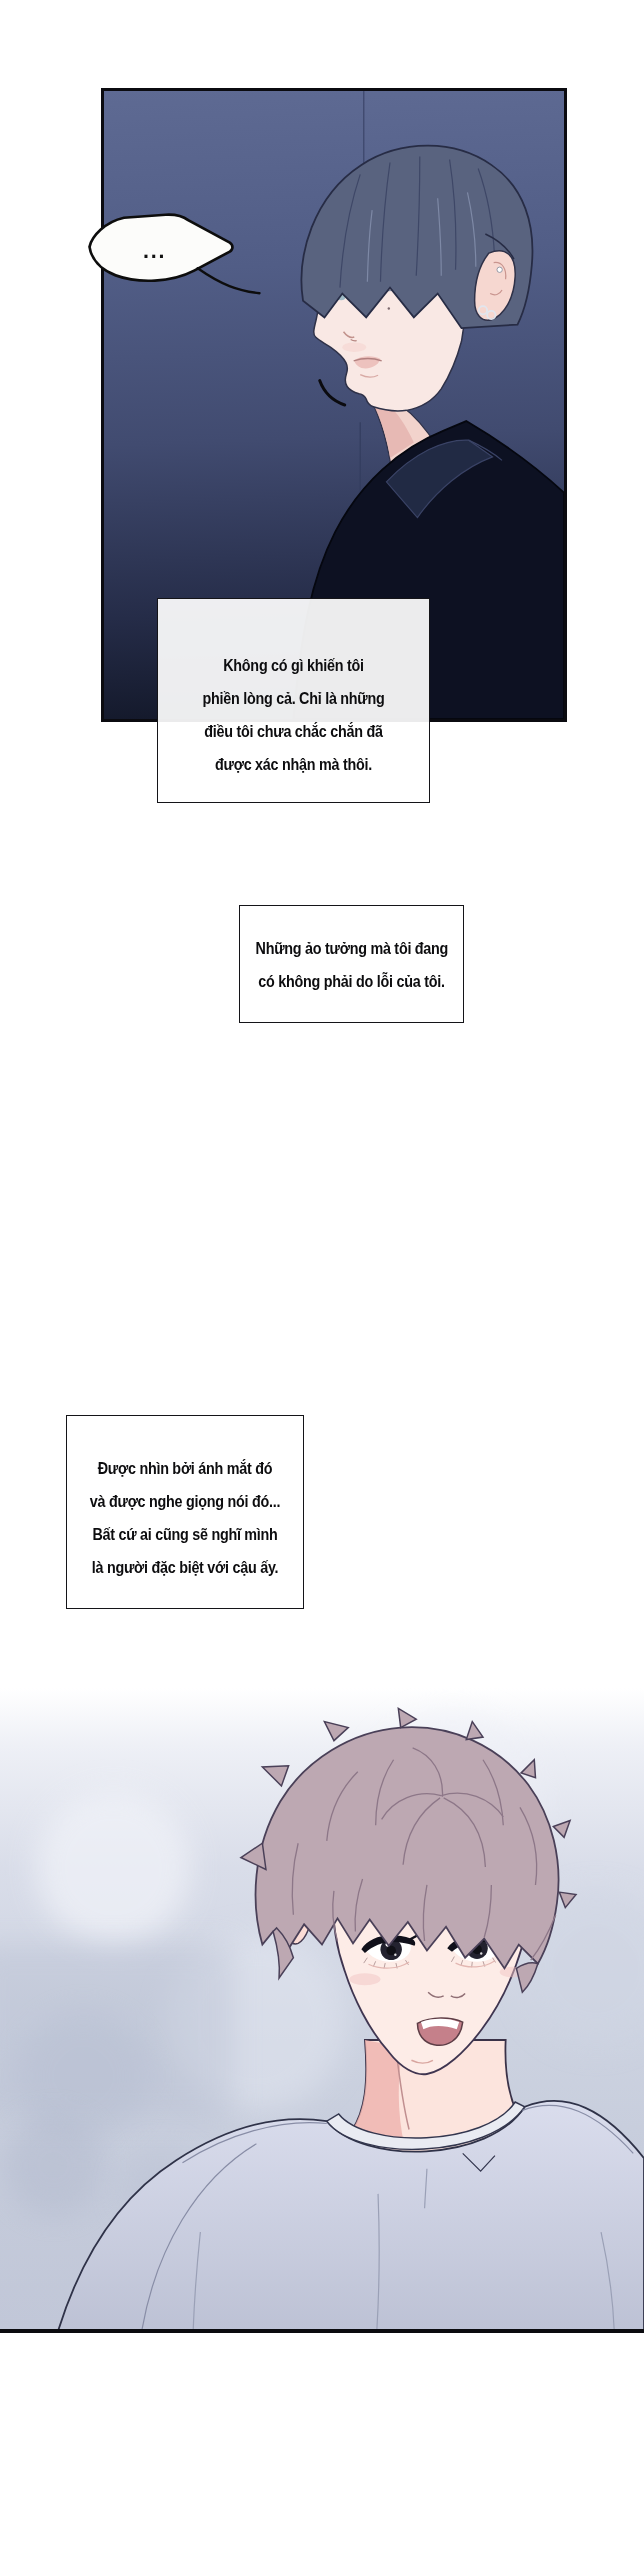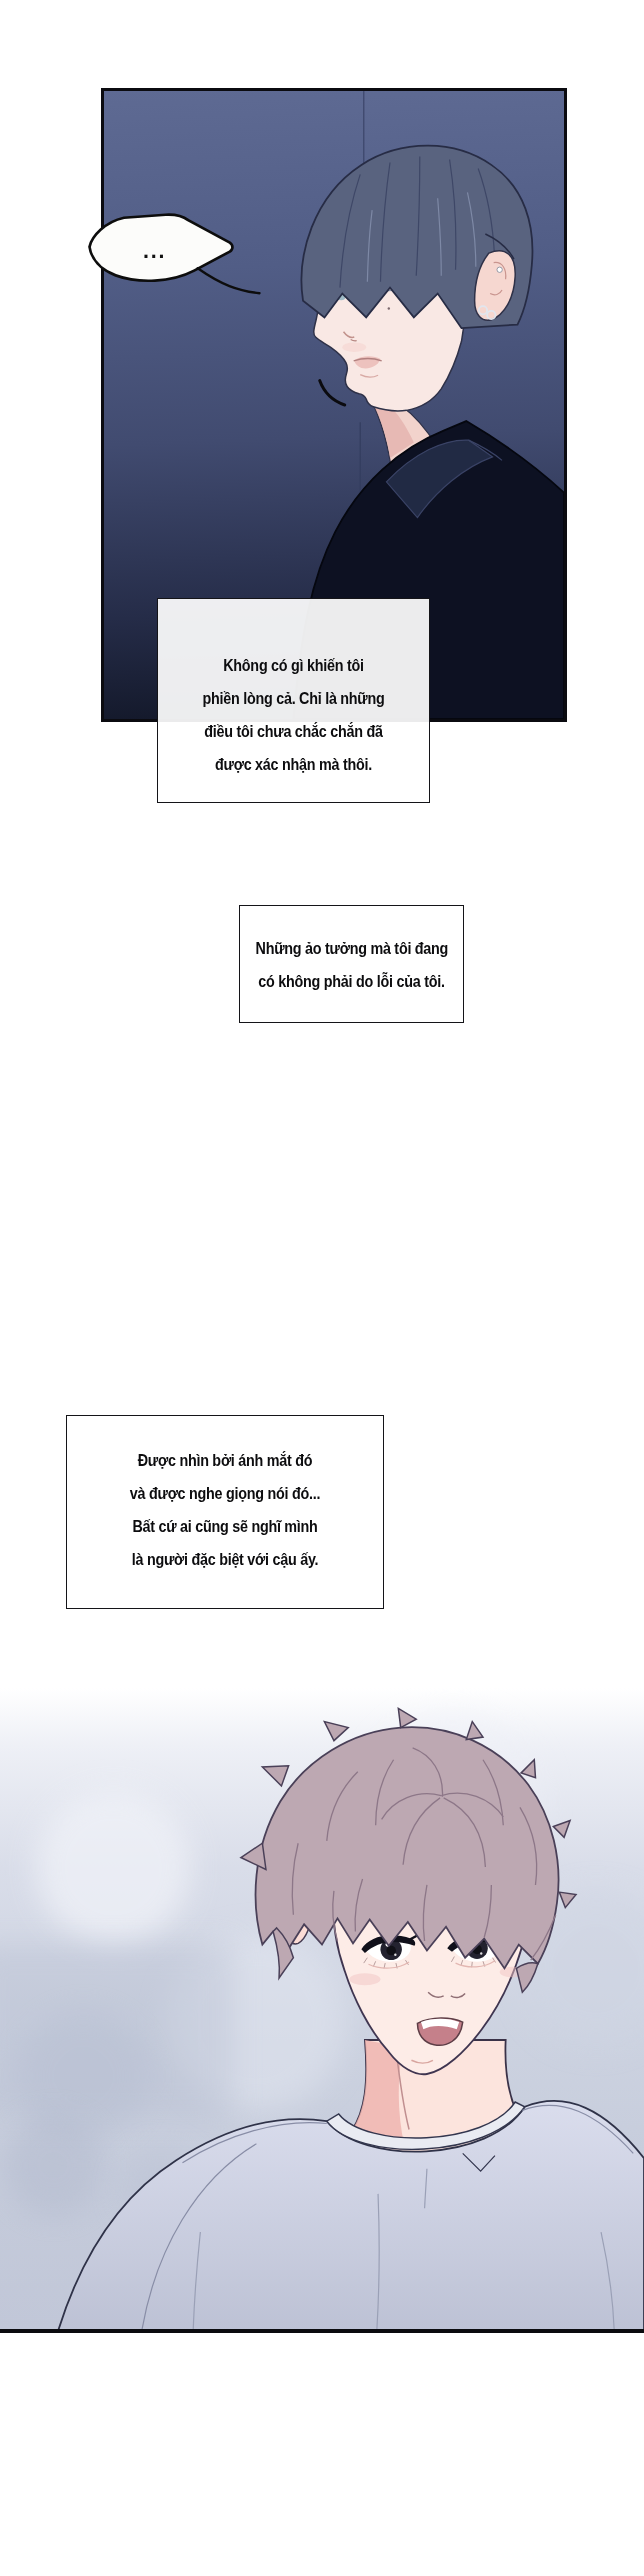--- a/index.html
+++ b/index.html
@@ -21,21 +21,21 @@
   .caption{
     position:absolute; box-sizing:border-box;
     background:rgba(255,255,255,0.92); border:1.8px solid #141418;
     z-index:2; color:#0d0d0f; font-weight:bold;
   }
   .cap-inner{transform:scaleX(0.86); transform-origin:50% 50%;}
   .cap-line{display:block; white-space:nowrap; text-align:center;
     font-size:16.7px; line-height:33px; letter-spacing:-0.3px;}
   .caption-1{left:145px; top:598px; width:273px; height:205px; padding-top:50px;margin-left:12px;}
   .caption-2{left:231px; top:905px; width:225px; height:118px; padding-top:26px;margin-left:8px;}
-  .caption-3{left:66px; top:1415px; width:318px; height:194px; padding-top:28px;}
+  .caption-3{left:66px; top:1415px; width:238px; height:194px; padding-top:36px;}
   
   .panel-bottom{
     position:absolute; left:0; top:1688px; width:644px; height:642px;
     background:linear-gradient(180deg,#ffffff 0%,#eef0f6 9%,#d9dde9 28%,#ccd2e0 55%,#c4cada 82%,#c1c7d8 100%);
     z-index:1; overflow:hidden;
   }
   .panel-bottom-line{
     position:absolute; left:0; top:2329px; width:644px; height:4.2px;
     background:#0b0b0f; z-index:2;
   }

